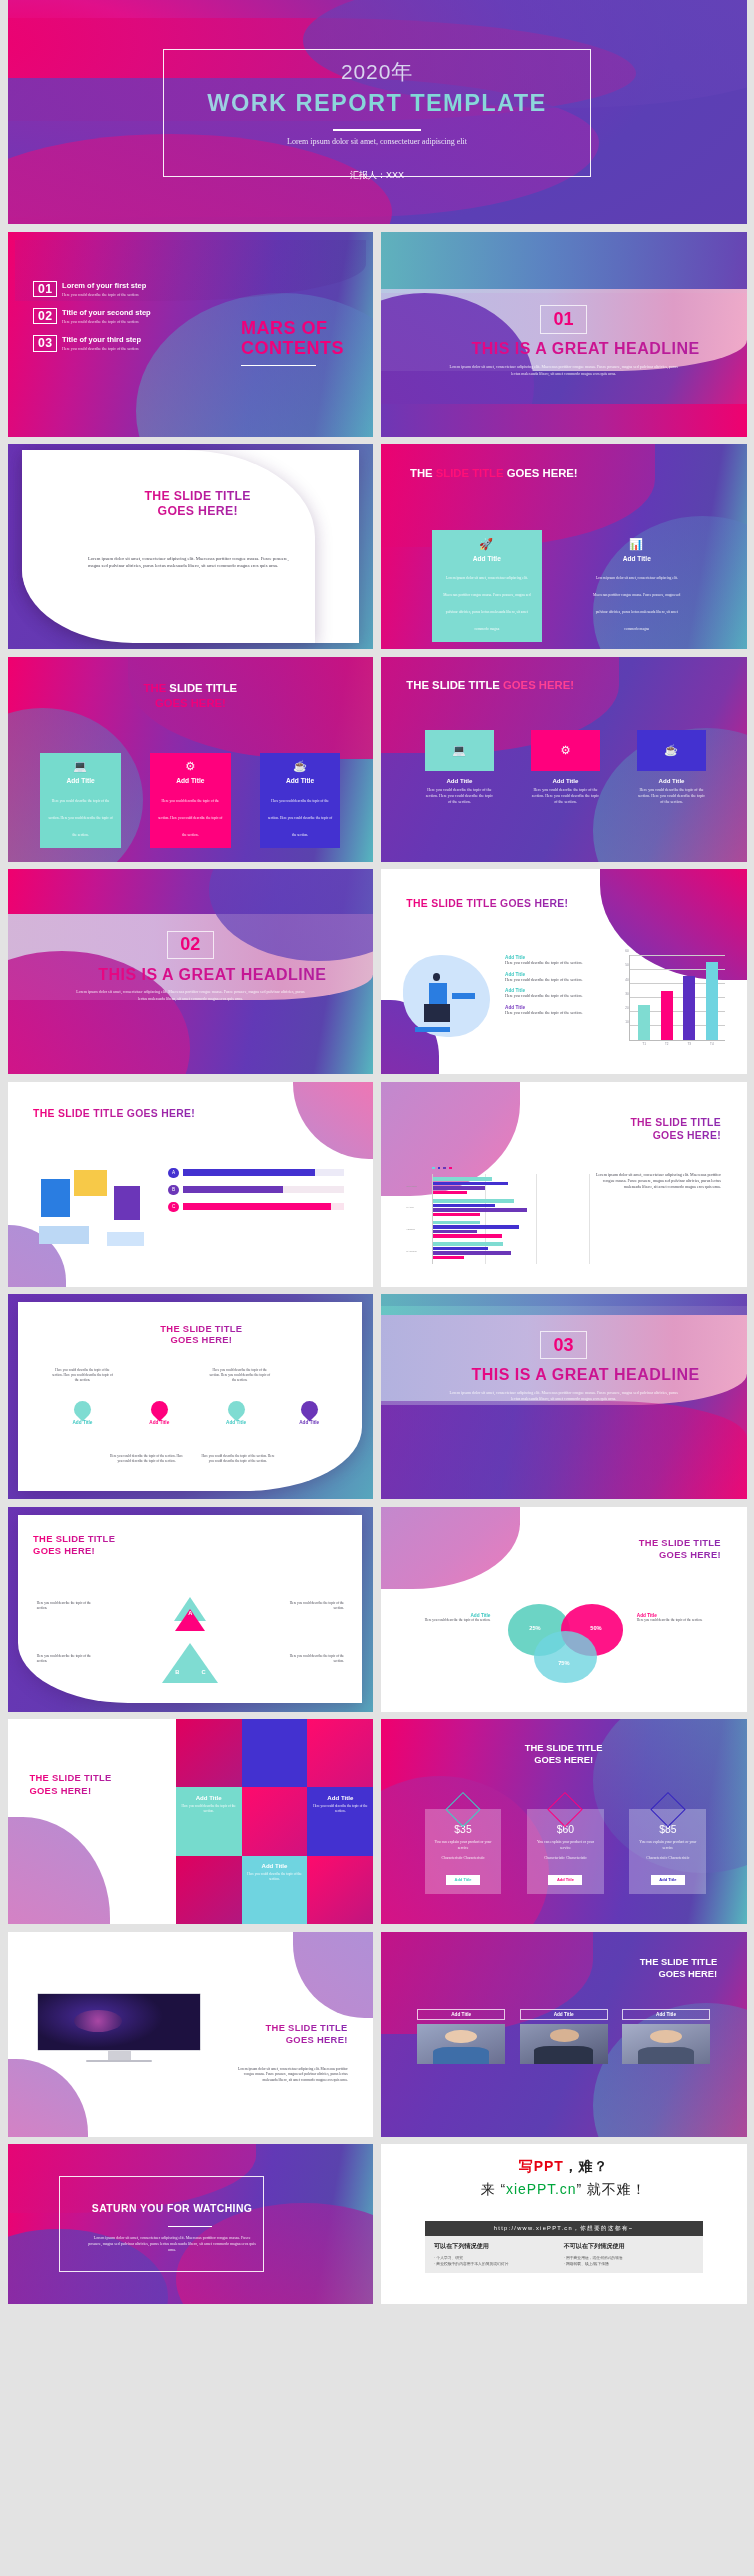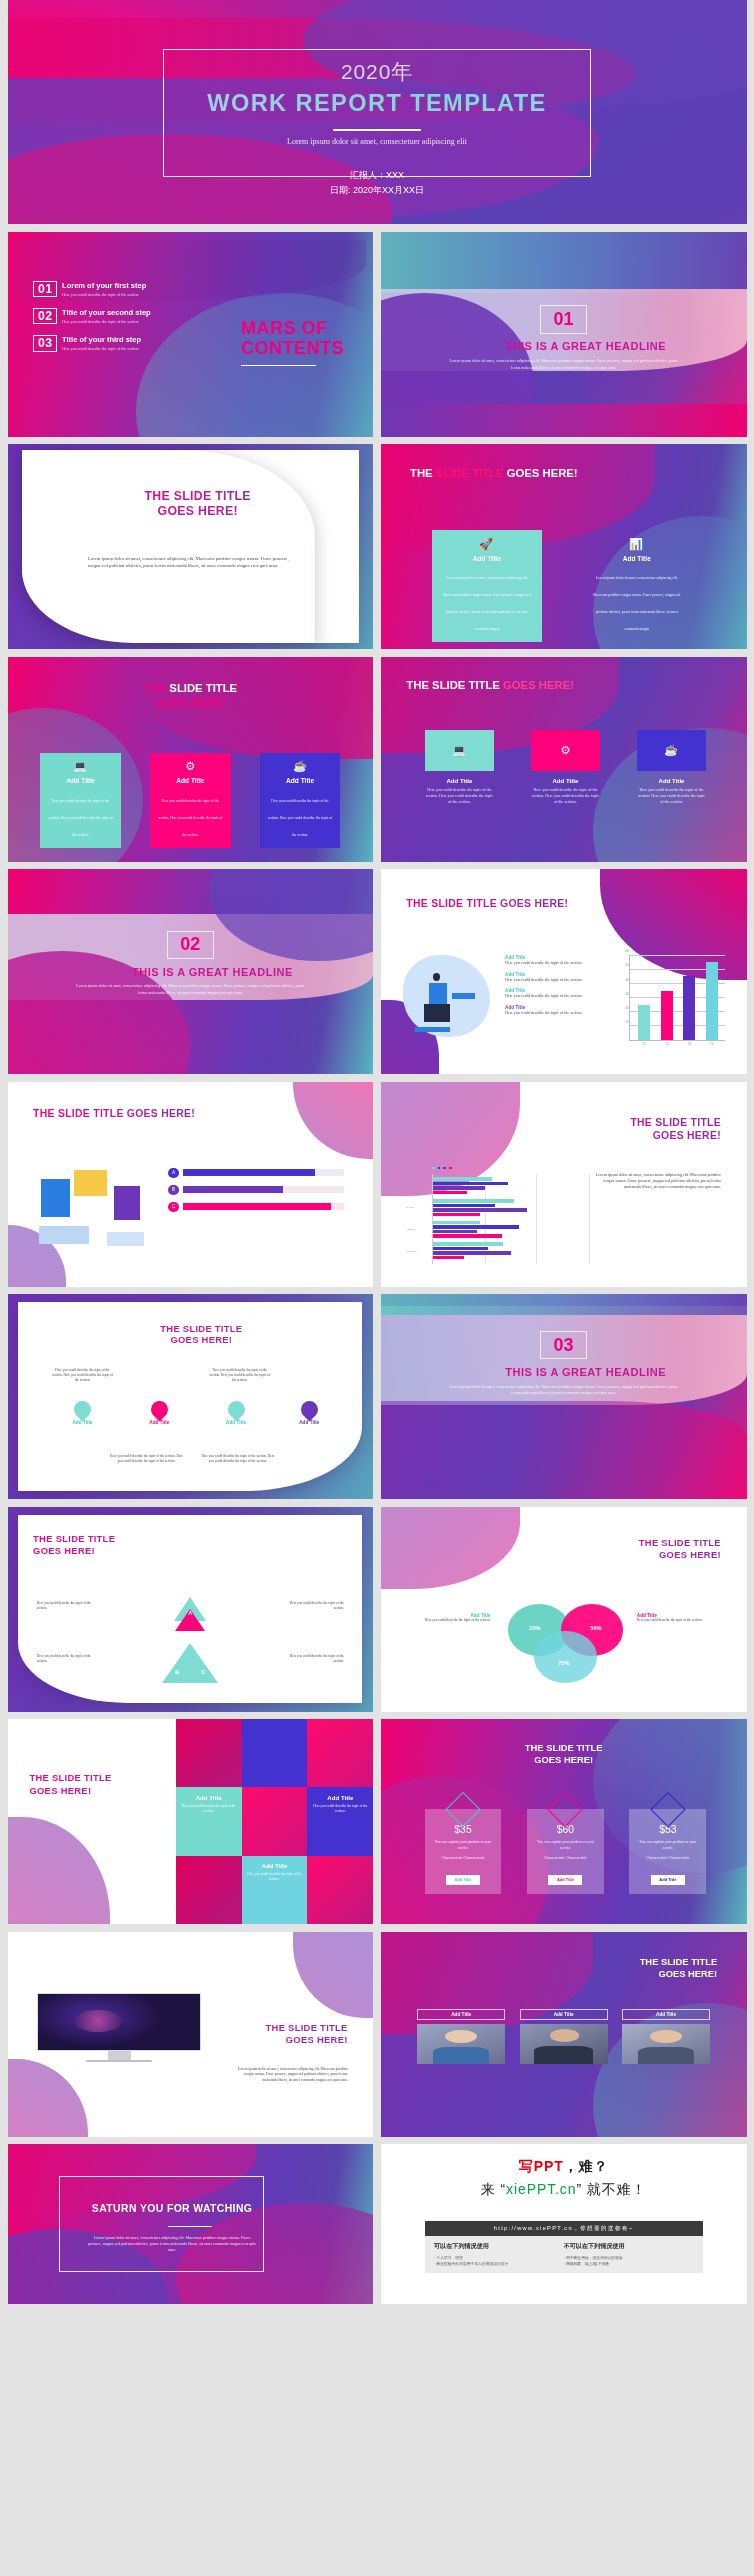--- a/index.html
+++ b/index.html
@@ -114,21 +114,21 @@
     font-size:18px; font-weight:700; line-height:1.12; letter-spacing:0.5px;
     color:#f0007a;
   }
   .toc-rule { width:75px; height:1.9px; background:#fff; margin-top:6.6px; }
 
   
   .sec-num-box {
     display:inline-block; border:1.4px solid rgba(255,255,255,.75);
     padding:2.8px 12.3px; font-size:18px; font-weight:700; color:#f0007a;
   }
-  .sec-head { font-size:11px; font-weight:700; letter-spacing:0.5px; margin-top:6.6px;
+  .sec-head { font-size:16px; font-weight:700; letter-spacing:0.5px; margin-top:6.6px;
     background:linear-gradient(90deg,#f4007b,#a625a4);
     -webkit-background-clip:text; background-clip:text; color:transparent;margin-left:44px;}
   .sec-body { font-size:4px; line-height:1.6; color:rgba(255,255,255,.85);
     max-width:236px; margin:5.7px auto 0; font-family:"Liberation Serif",serif;}
 
   
   .card { padding:8.5px 7.5px; text-align:center; }
   .card .ic { font-size:11.3px; line-height:1; margin-bottom:4.7px; display:block; }
   .card .ct { font-size:6.6px; font-weight:700; margin-bottom:3.8px; display:block; }
   .card .cb { font-size:3.6px; line-height:1.45; font-family:"Liberation Serif",serif; }
@@ -179,21 +179,20 @@
       <div class="wave w-violet" style="left:-5%;top:35%;width:85%;height:62%;border-radius:0 55% 50% 0/0 60% 70% 0;opacity:.8;"></div>
       <div class="wave" style="right:-10%;top:-12%;width:70%;height:60%;border-radius:50%;background:linear-gradient(200deg,#6a45bb,#5f3fb5);opacity:.6;"></div>
       <div class="wave" style="left:-8%;bottom:-30%;width:60%;height:70%;border-radius:50%;background:linear-gradient(20deg,#e2107f,#b31d96);opacity:.75;"></div>
       <div class="cover-frame"></div>
       <div class="cover-year">2020年</div>
       <div class="cover-title">WORK REPORT TEMPLATE</div>
       <div class="cover-rule"></div>
       <div class="cover-sub">Lorem ipsum dolor sit amet, consectetuer adipiscing elit</div>
       <div class="cover-meta">
         <div>汇报人：XXX</div>
-        <div>日期: 2020年XX月XX日</div>
       </div>
     </div>
   </div>
 
   <div class="row">
 
     <div class="slide" style="height:205px;">
       <div class="bg-main2"></div>
       <div class="wave" style="right:-15%;bottom:-45%;width:80%;height:115%;border-radius:50%;background:linear-gradient(30deg,#4fc6c0,#5e74c4);opacity:.45;"></div>
       <div class="wave" style="left:2%;top:4%;width:96%;height:30%;border-radius:0 0 60% 0;background:linear-gradient(90deg,#b2178f,#4a2f9a);opacity:.25;"></div>
@@ -676,21 +675,21 @@
         <span class="price-diamond" style="border-color:#ff007d;"></span>
         <div class="price-amt">$60</div>
         <div class="price-desc">You can explain your product or your service</div>
         <div class="price-feat">Characteristic
 Characteristic</div>
         <span class="price-btn" style="color:#ff007d;">Add Title</span>
       </div>
 
       <div style="position:absolute;left:68%;top:44%;width:21%;" class="price-card">
         <span class="price-diamond" style="border-color:#3322c0;"></span>
-        <div class="price-amt">$53</div>
+        <div class="price-amt">$85</div>
         <div class="price-desc">You can explain your product or your service</div>
         <div class="price-feat">Characteristic
 Characteristic</div>
         <span class="price-btn" style="color:#3322c0;">Add Title</span>
       </div>
     </div>
   </div>
 
   <div class="row">
 

